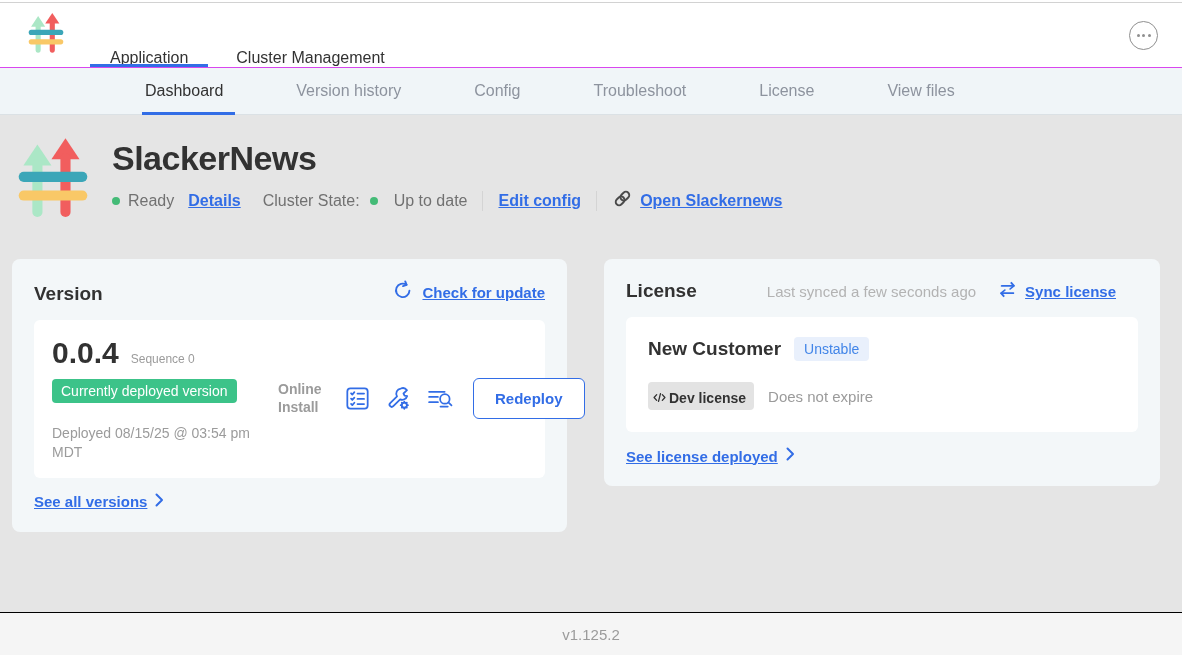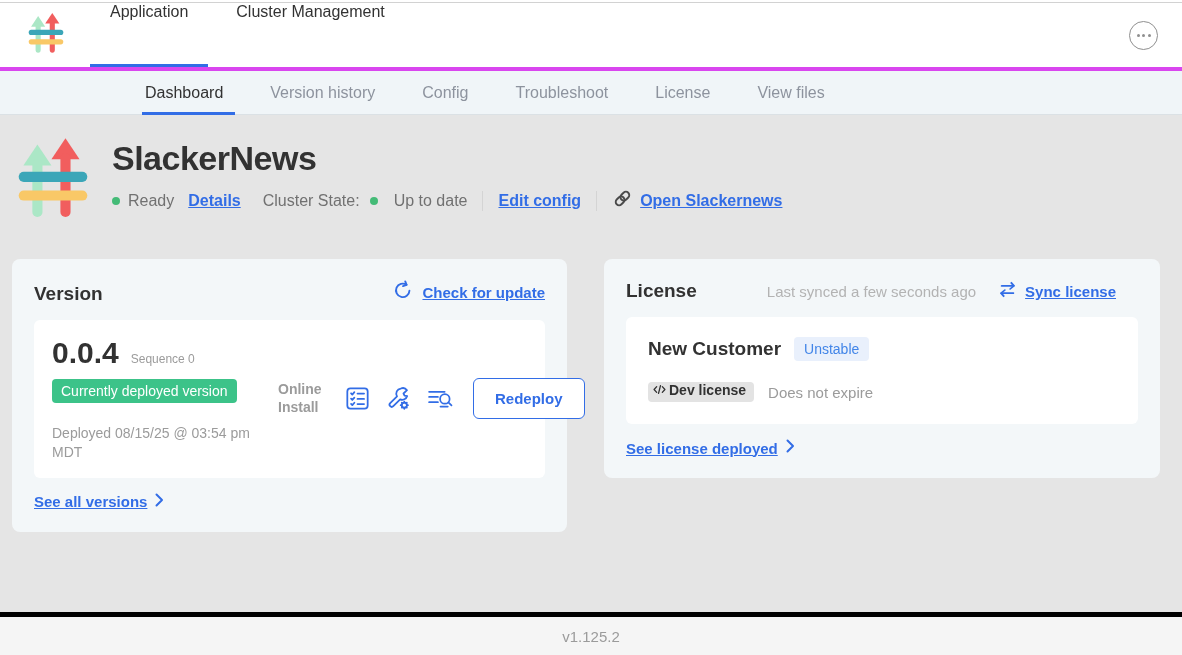--- a/index.html
+++ b/index.html
@@ -10,29 +10,29 @@
     background: #fff;
     display: flex;
     flex-direction: column;
     overflow: hidden;
   }
   .top-hairline { height: 3px; background: #fff; border-bottom: 1px solid #d2d2d2; flex: 0 0 auto; }
 
   
   .navbar { height: 64px; flex: 0 0 auto; background: #fff; display: flex; align-items: stretch; padding: 0 24px 0 26px; }
   .brand { display: flex; align-items: center; margin-right: 24px; cursor: pointer; }
-  .nav-tab { display: flex; align-items: flex-start; padding: 0 20px; font-size: 16px; color: #323232; position: relative; cursor: pointer; }
+  .nav-tab { display: flex; align-items: flex-end; padding: 0 20px; font-size: 16px; color: #323232; position: relative; cursor: pointer; }
   .nav-tab + .nav-tab { margin-left: 8px; }
   .nav-tab.active::after { content: ""; position: absolute; left: 0; right: 0; bottom: 0; height: 3px; background: #326de6; }
   .navbar-right { margin-left: auto; align-self: center; }
   .ellipsis-btn { width: 29px; height: 29px; border: 1.5px solid #8f8f8f; border-radius: 50%; background: #fff; display: flex; align-items: center; justify-content: center; gap: 2.5px; cursor: pointer; }
   .ellipsis-btn i { width: 3px; height: 3px; border-radius: 50%; background: #8f8f8f; }
 
   
-  .subnav { height: 48px; flex: 0 0 auto; background: #f0f5f8; border-top: 4px solid #d946ef; border-bottom: 1px solid #dbe1e5; display: flex; align-items: stretch; padding-left: 145px; gap: 47px; }
+  .subnav { height: 48px; flex: 0 0 auto; background: #f0f5f8; border-top: 1px solid #d946ef; border-bottom: 1px solid #dbe1e5; display: flex; align-items: stretch; padding-left: 145px; gap: 73px; }
   .subnav-item { display: flex; align-items: center; font-size: 16px; color: #8d939e; position: relative; cursor: pointer; }
   .subnav-item.active { color: #323232; }
   .subnav-item.active::after { content: ""; position: absolute; left: -3px; right: -12px; bottom: -1px; height: 3px; background: #326de6; }
 
   
   .main { flex: 1 1 auto; background: #e5e5e5; overflow: hidden; }
 
   .app-header { display: flex; padding: 16px 0 0 14px; }
   .app-header-text { margin-left: 20px; padding-top: 8px; }
   .app-title { font-size: 34px; font-weight: bold; letter-spacing: -0.5px; }
@@ -70,25 +70,25 @@
   .install-type { width: 52px; font-size: 14px; font-weight: bold; color: #9b9b9b; line-height: 1.25; }
   .icon-btn { background: none; border: none; padding: 0; cursor: pointer; line-height: 0; }
   .redeploy-btn { border: 1.5px solid #326de6; color: #326de6; background: #fff; font-weight: bold; font-size: 15px; font-family: "Liberation Sans", sans-serif; padding: 11px 21px; border-radius: 6px; cursor: pointer; margin-left: 4px; }
   .card-footer-link { margin-top: 15px; display: flex; align-items: center; gap: 8px; }
 
   .synced-text { color: #b3b3b3; font-size: 15px; margin-right: 13px; }
   .customer-row { display: flex; align-items: center; }
   .customer-name { font-size: 19px; font-weight: bold; }
   .channel-badge { margin-left: 13px; background: #e9f0fc; color: #4285e8; font-size: 14px; padding: 4px 10px; border-radius: 4px; }
   .license-meta-row { margin-top: 21px; display: flex; align-items: center; }
-  .dev-badge { background: #e3e3e3; border-radius: 4px; padding: 0 8px 4px 5px; font-size: 14px; font-weight: bold; color: #323232; display: flex; align-items: center; gap: 3px; }
+  .dev-badge { background: #e3e3e3; border-radius: 4px; padding: 8px 8px 4px 5px; font-size: 14px; font-weight: bold; color: #323232; display: flex; align-items: center; gap: 3px; }
   .expiry { margin-left: 14px; color: #9b9b9b; font-size: 15px; }
 
   
-  .footer { height: 43px; flex: 0 0 auto; background: #f5f5f5; border-top: 5px solid #000000; display: flex; align-items: center; justify-content: center; color: #9b9b9b; font-size: 15px; }
+  .footer { height: 43px; flex: 0 0 auto; background: #f5f5f5; border-top: 1px solid #000000; display: flex; align-items: center; justify-content: center; color: #9b9b9b; font-size: 15px; }
 </style>
 </head>
 <body>
 
 <div class="top-hairline"></div>
 
 <div class="navbar">
   <div class="brand">
     <span>
       <svg width="40" height="44" viewBox="0 0 100 112">

